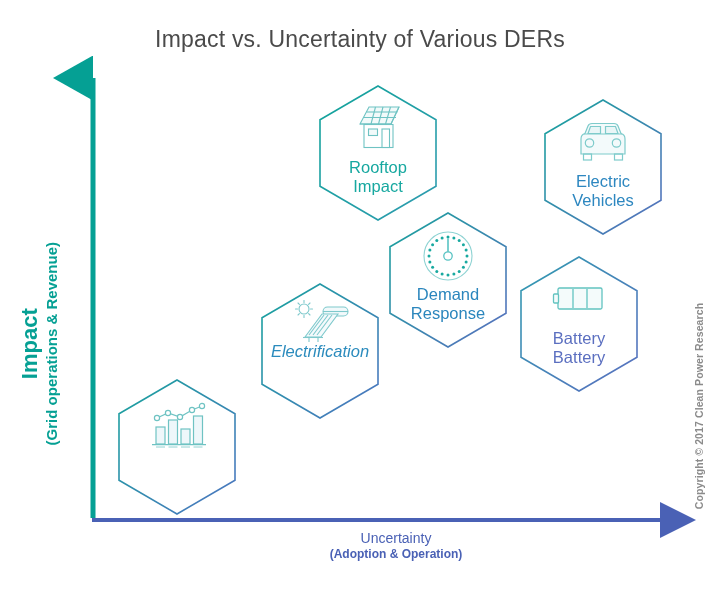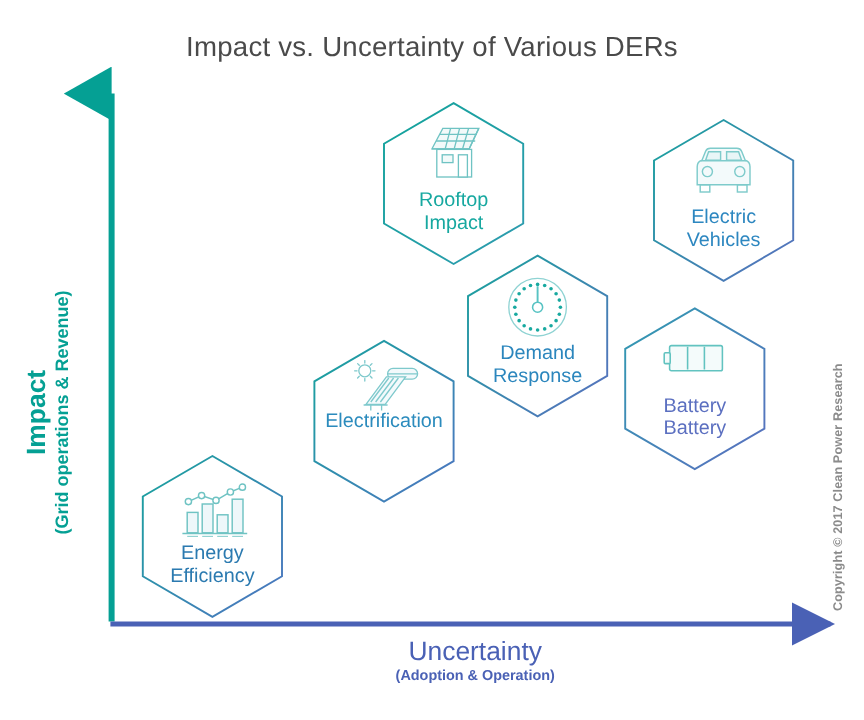--- a/index.html
+++ b/index.html
@@ -41,21 +41,21 @@
   }
   .y-axis-label .sub{
     display:block;font-size:15px;font-weight:bold;line-height:1.25;
   }
   .x-axis-label{
     position:absolute;
     left:92px;top:530px;width:608px;
     text-align:center;
     color:#4a61b5;
   }
-  .x-axis-label .main{display:block;font-size:22px;line-height:1.18;}
+  .x-axis-label .main{display:block;font-size:14px;line-height:1.18;}
   .x-axis-label .sub{display:block;font-size:12px;font-weight:bold;line-height:1.3;}
 
   .copyright{
     position:absolute;
     right:-86px;top:400px;
     width:215px;
     transform:rotate(-90deg);
     transform-origin:center center;
     text-align:center;
     font-size:10.5px;
@@ -161,24 +161,20 @@
           <circle cx="45" cy="9" r="2.6" fill="#fff"></circle>
           <circle cx="55" cy="5" r="2.6" fill="#fff"></circle>
         </g>
         <g stroke="#6fc3c3" stroke-width="1" opacity=".75">
           <line x1="9" y1="46" x2="18" y2="46"></line>
             <line x1="21.5" y1="46" x2="30.5" y2="46"></line>
           <line x1="34" y1="46" x2="43" y2="46"></line>
             <line x1="46.5" y1="46" x2="55.5" y2="46"></line>
         </g>
       </svg>
-    </div>
-    <div class="hex-label" style="top:73px;color:#2b7ab0;">
-      <span>Energy</span>
-      <span>Efficiency</span>
     </div>
   </div>
 
   <div class="hex" id="hex-1" style="left:261px;top:283px;">
     <svg class="hexshape" viewBox="0 0 118 136">
       <polygon points="59,1 117,34.75 117,101.25 59,135 1,101.25 1,34.75" fill="none" stroke="url(#gradB)" stroke-width="1.6"></polygon>
     </svg>
     <div class="icon" style="top:16px;">
       <svg width="62" height="44" viewBox="0 0 62 44">
         <g fill="none" stroke="#7ec9cc" stroke-width="1.1">
@@ -198,21 +194,21 @@
           <path d="M16,38 L33,15 L49,15 L32,38 Z" fill="#f4fafc"></path>
           <line x1="20" y1="36" x2="35" y2="16"></line>
           <line x1="24" y1="36" x2="39" y2="16"></line>
           <line x1="28" y1="36" x2="43" y2="16"></line>
           <line x1="14" y1="38.5" x2="34" y2="38.5"></line>
           <line x1="20" y1="38.5" x2="20" y2="43"></line>
           <line x1="29" y1="38.5" x2="29" y2="43"></line>
         </g>
       </svg>
     </div>
-    <div class="hex-label" style="top:59px;color:#2b8bbd;">
+    <div class="hex-label" style="top:59px;color:#2b8bbd;font-style:italic;">
       <span>Electrification</span>
     </div>
   </div>
 
   <div class="hex" id="hex-2" style="left:319px;top:85px;">
     <svg class="hexshape" viewBox="0 0 118 136">
       <polygon points="59,1 117,34.75 117,101.25 59,135 1,101.25 1,34.75" fill="none" stroke="url(#gradC)" stroke-width="1.6"></polygon>
     </svg>
     <div class="icon" style="top:18px;">
       <svg width="62" height="46" viewBox="0 0 62 46">

